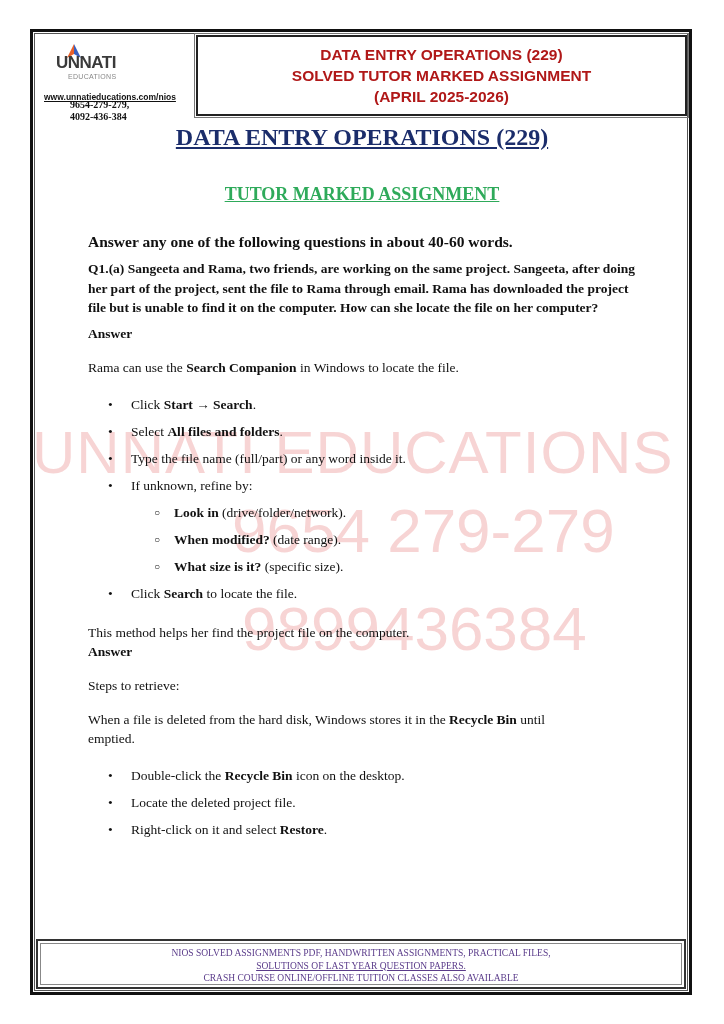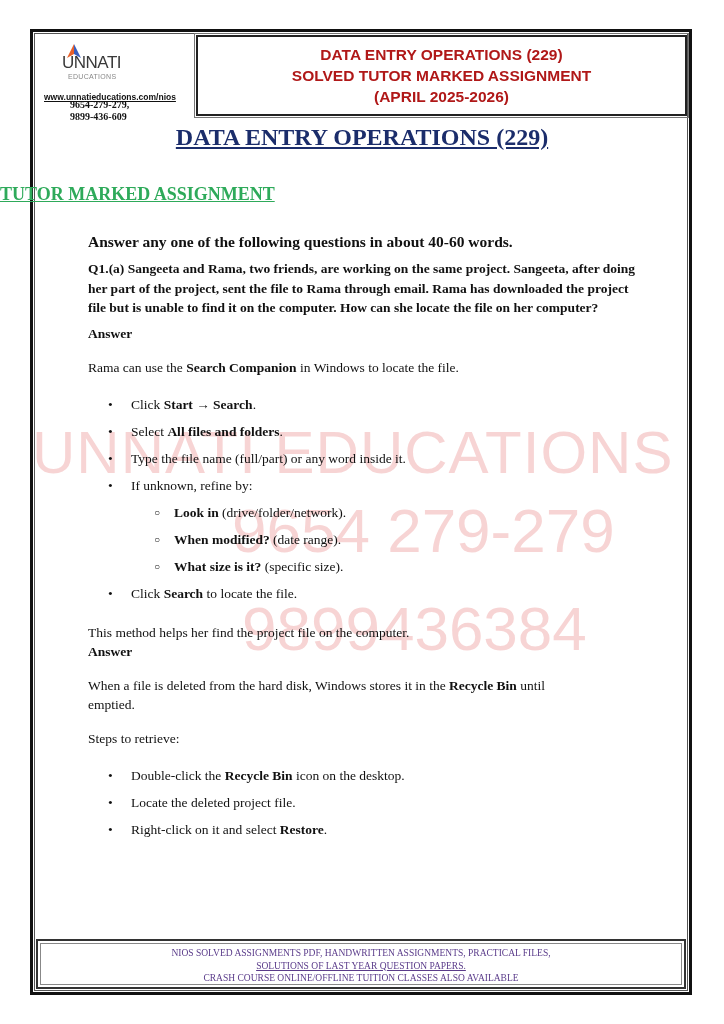--- a/index.html
+++ b/index.html
@@ -4,32 +4,32 @@
 <style>
   html, body { margin:0; padding:0; background:#ffffff; }
   body { width:724px; height:1024px; position:relative; overflow:hidden; font-family:"Liberation Serif", serif; color:#111; }
   .page-border {
     position:absolute; left:30px; top:29px; width:662px; height:966px;
     border:3px solid #111; box-shadow: inset 0 0 0 1px #fff, inset 0 0 0 2px #555;
     box-sizing:border-box;
   }
   .logo-box { position:absolute; left:36px; top:36px; width:158px; height:86px; }
   .logo-mark { position:absolute; left:30px; top:8px; width:16px; height:16px; }
-  .logo-word { position:absolute; left:26px; top:17px; font-family:"Liberation Sans", sans-serif; font-weight:normal; font-size:17px; color:#3a3a3a; letter-spacing:-0.5px; }
+  .logo-word { position:absolute; left:20px; top:17px; font-family:"Liberation Sans", sans-serif; font-weight:bold; font-size:17px; color:#3a3a3a; letter-spacing:-0.5px; }
   .logo-sub { position:absolute; left:32px; top:37px; font-family:"Liberation Sans", sans-serif; font-size:7px; color:#888; letter-spacing:0.3px; }
   .logo-url { position:absolute; left:8px; top:56px; font-family:"Liberation Sans", sans-serif; font-size:8.5px; font-weight:bold; color:#111; text-decoration:underline; }
   .logo-phone { position:absolute; left:34px; font-size:10px; font-weight:bold; color:#111; }
   .title-box {
     position:absolute; left:196px; top:35px; width:491px; height:81px;
     border:2px solid #222; box-sizing:border-box; outline:1px solid #777; outline-offset:1px;
     text-align:center; color:#b01818; font-family:"Liberation Sans", sans-serif; font-weight:bold; font-size:15.5px; line-height:21px; padding-top:7px;
   }
   .doc-title { position:absolute; left:0; width:724px; top:124px; text-align:center; font-weight:bold; font-size:24px; color:#1b2d6b; }
   .doc-title span { text-decoration:underline; }
-  .sub-title { position:absolute; left:0; width:724px; top:184px; font-weight:bold; font-size:18px; color:#2eaa5a; }
+  .sub-title { position:absolute; left:0; width:724px; top:184px; text-align:center; font-weight:bold; font-size:18px; color:#2eaa5a; }
   .sub-title span { text-decoration:underline; }
   .content { position:absolute; left:88px; top:232px; width:560px; font-size:13.5px; line-height:19px; }
   .content p { margin:0; }
   .instr { font-weight:bold; font-size:15.5px; margin-bottom:8px !important; }
   .q { font-weight:bold; }
   .ul { list-style:none; padding:0; margin:0; }
   .li { position:relative; padding-left:43px; height:27px; line-height:19px; }
   .li .bullet { position:absolute; left:20px; top:0; }
   .sub { position:relative; padding-left:86px; height:27px; }
   .sub .bullet { position:absolute; left:66px; top:0; font-size:10px; }
@@ -53,21 +53,21 @@
 
 <div class="logo-box">
   <svg class="logo-mark" viewBox="0 0 16 16">
     <polygon points="8,0 15,14 8,10" fill="#3a5fbf"></polygon>
     <polygon points="8,0 1,14 8,10" fill="#e8602a"></polygon>
   </svg>
   <div class="logo-word">UNNATI</div>
   <div class="logo-sub">EDUCATIONS</div>
   <div class="logo-url">www.unnatieducations.com/nios</div>
   <div class="logo-phone" style="top:63px;">9654-279-279,</div>
-  <div class="logo-phone" style="top:75px;">9899-436-609</div>
+  <div class="logo-phone" style="top:75px;">4092-436-384</div>
 </div>
 
 <div class="title-box">
   <div>DATA ENTRY OPERATIONS (229)</div>
   <div>SOLVED TUTOR MARKED ASSIGNMENT</div>
   <div>(APRIL 2025-2026)</div>
 </div>
 
 <div class="doc-title"><span>DATA ENTRY OPERATIONS (229)</span></div>
 <div class="sub-title"><span>TUTOR MARKED ASSIGNMENT</span></div>
@@ -90,25 +90,25 @@
     <div class="sub"><span class="bullet">○</span><b>Look in</b><span> (drive/folder/network).</span></div>
     <div class="sub"><span class="bullet">○</span><b>When modified?</b><span> (date range).</span></div>
     <div class="sub"><span class="bullet">○</span><b>What size is it?</b><span> (specific size).</span></div>
     <div class="li"><span class="bullet">•</span><span>Click </span><b>Search</b><span> to locate the file.</span></div>
   </div>
 
   <p style="margin-top:12px;">This method helps her find the project file on the computer.</p>
 
   <p class="q">Answer</p>
 
+  <p style="margin-top:15px;">Steps to retrieve:</p>
+
   <p style="margin-top:15px; width:500px;">
     <span>When a file is deleted from the hard disk, Windows stores it in the </span><b>Recycle Bin</b><span> until emptied.</span>
   </p>
-
-  <p style="margin-top:15px;">Steps to retrieve:</p>
 
   <div class="ul" style="margin-top:18px;">
     <div class="li"><span class="bullet">•</span><span>Double-click the </span><b>Recycle Bin</b><span> icon on the desktop.</span></div>
     <div class="li"><span class="bullet">•</span><span>Locate the deleted project file.</span></div>
     <div class="li"><span class="bullet">•</span><span>Right-click on it and select </span><b>Restore</b><span>.</span></div>
   </div>
 </div>
 
 <div class="footer-box">
   <div>NIOS SOLVED ASSIGNMENTS PDF, HANDWRITTEN ASSIGNMENTS, PRACTICAL FILES,</div>

